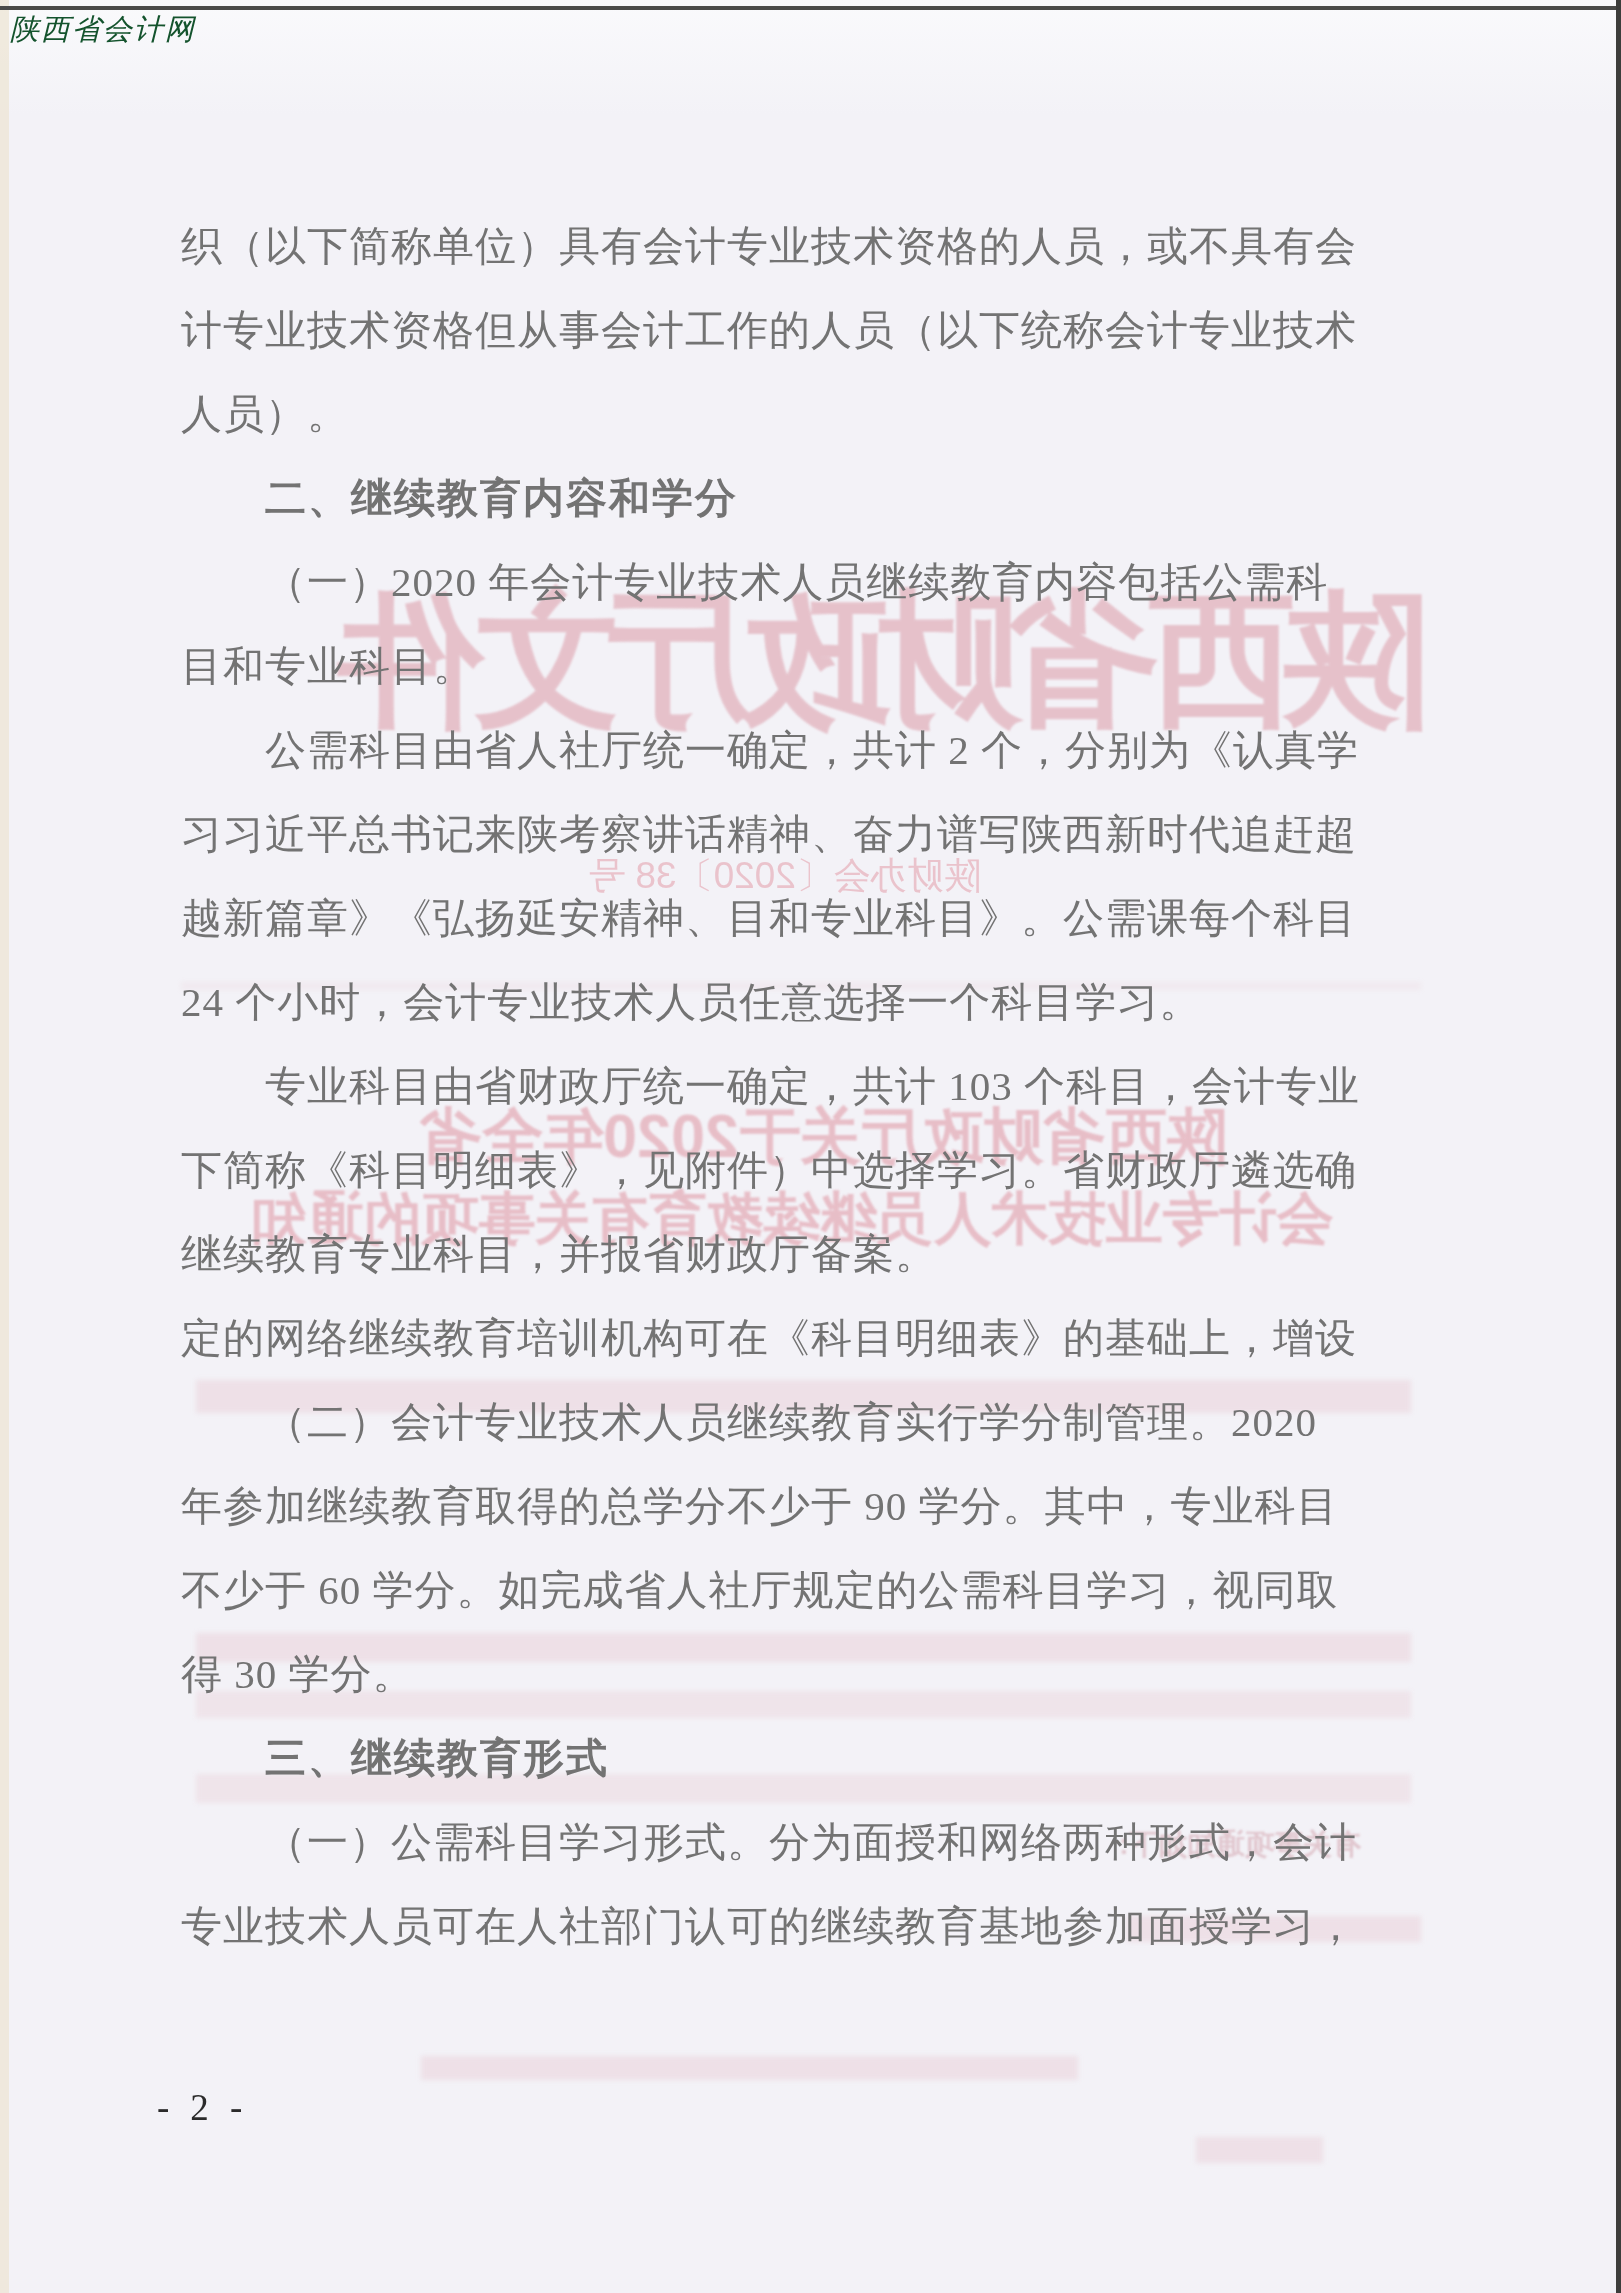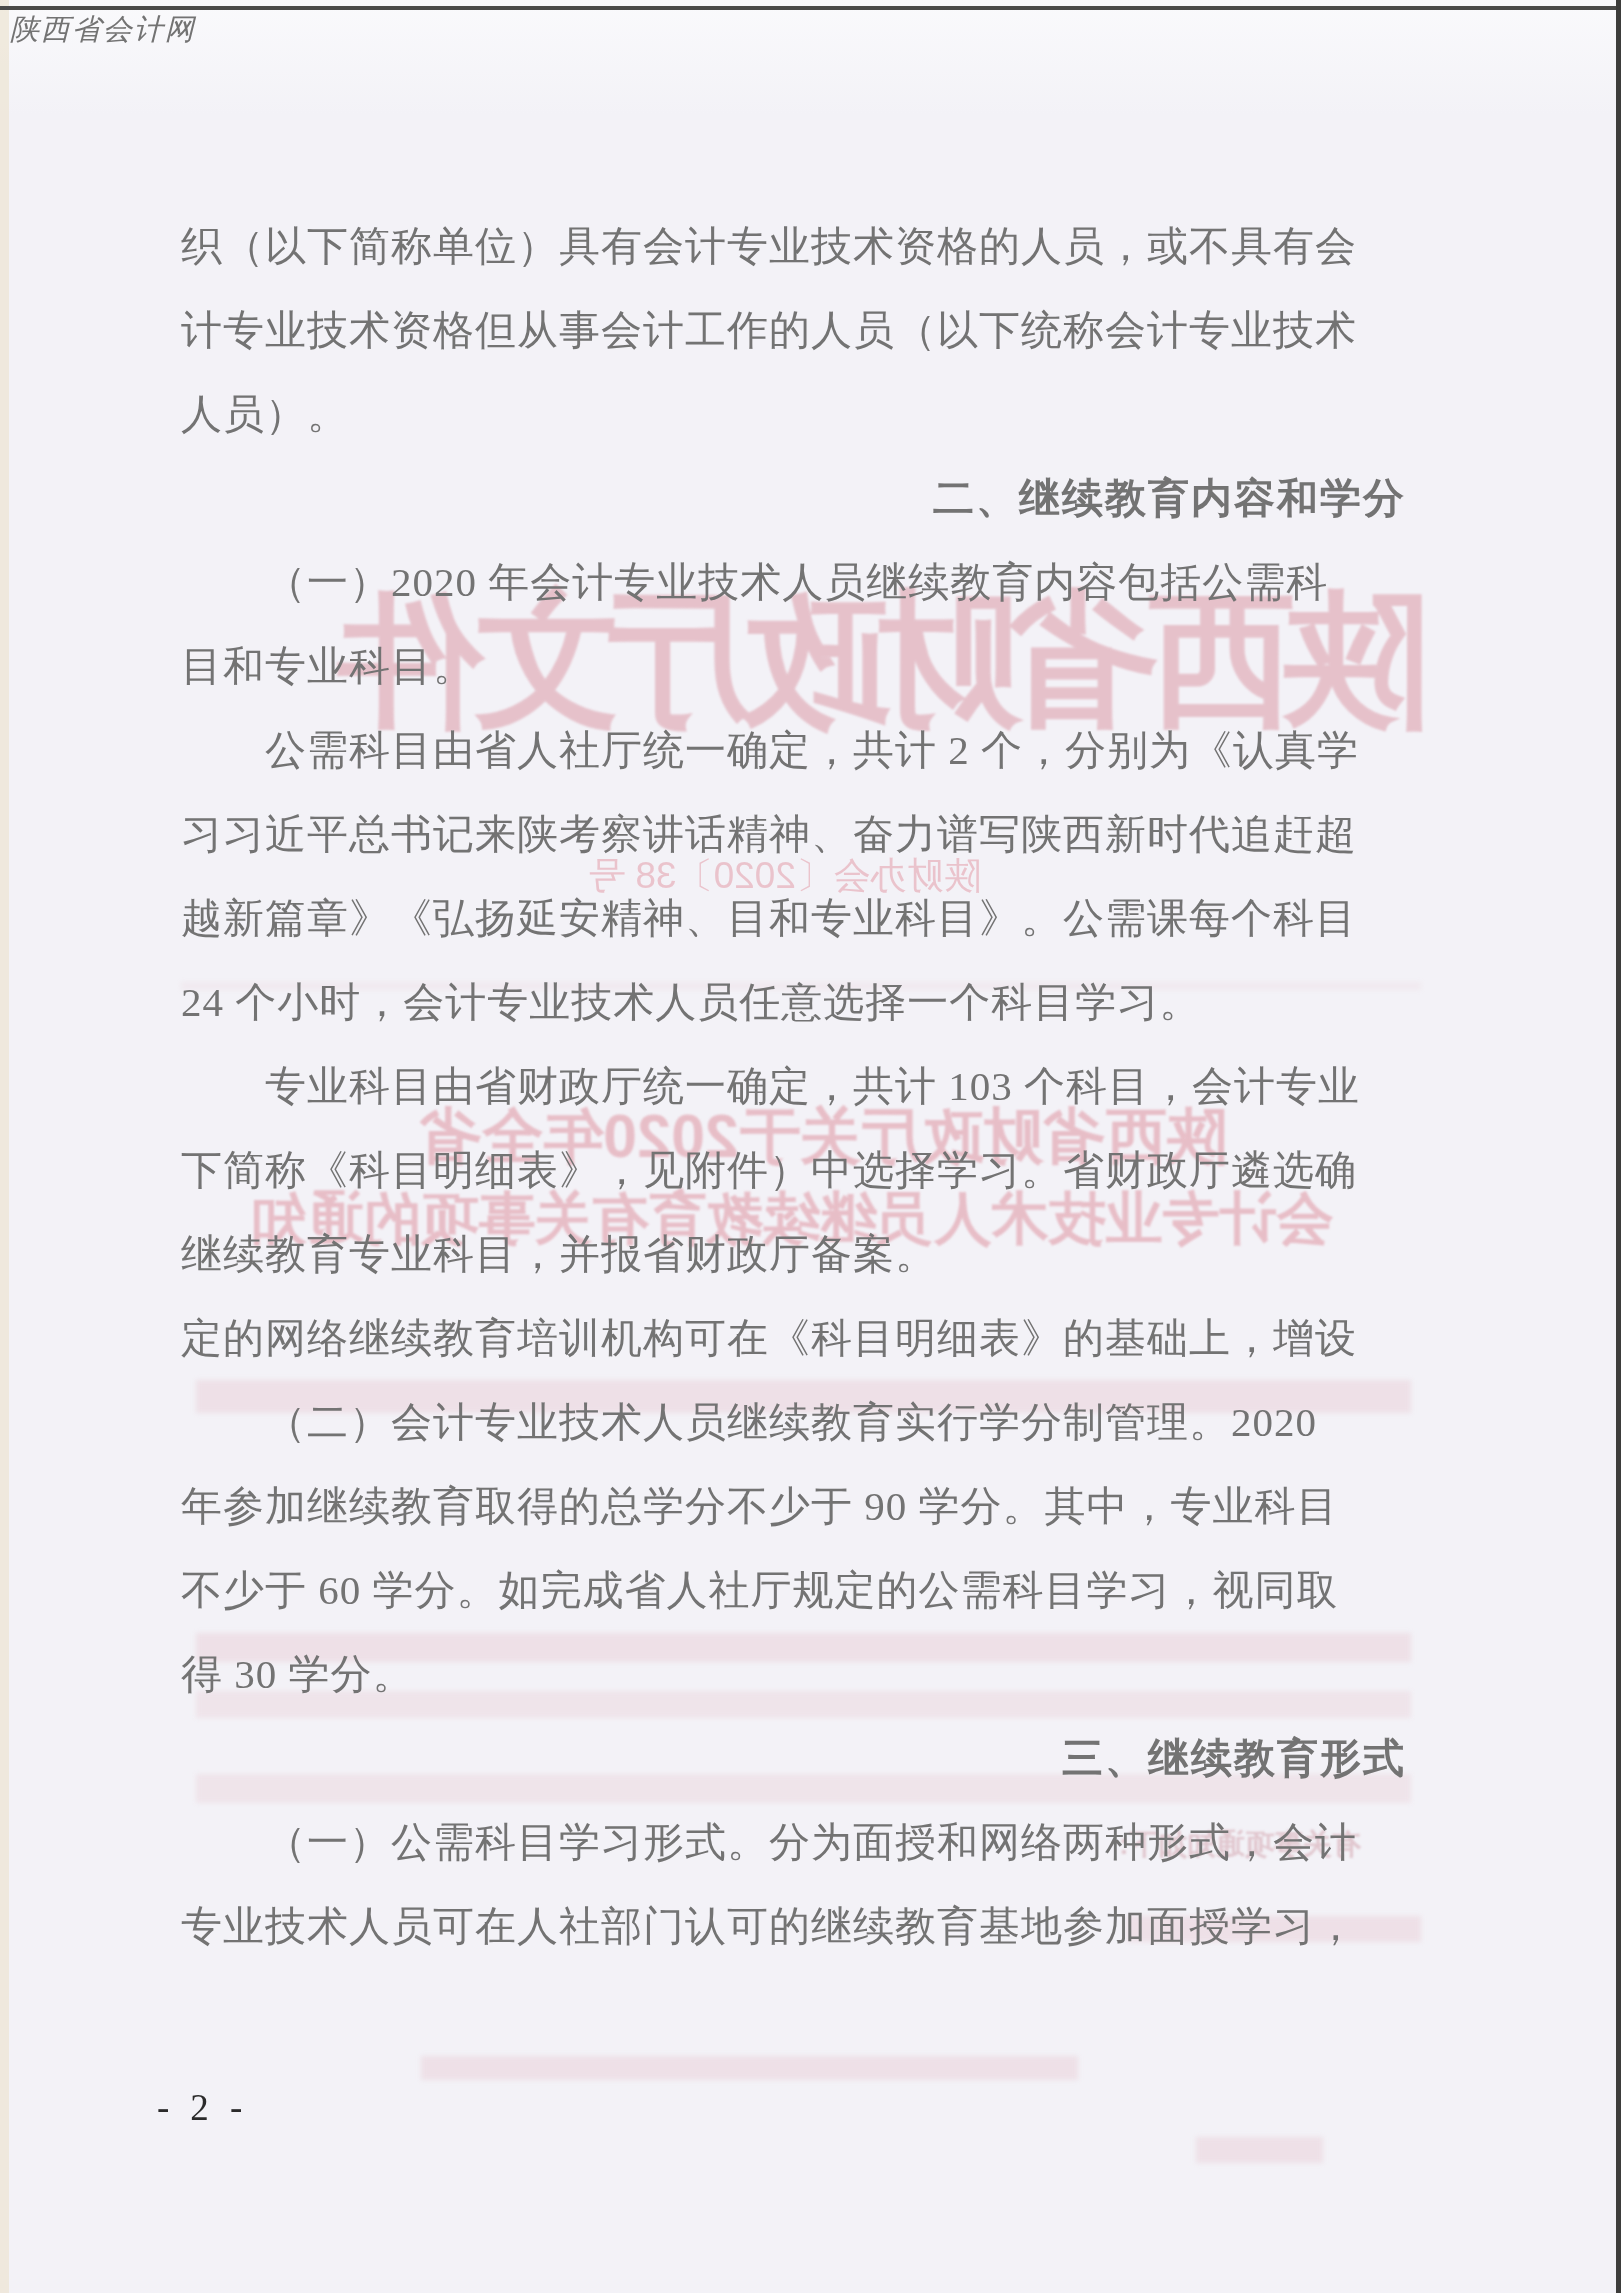--- a/index.html
+++ b/index.html
@@ -6,21 +6,21 @@
   body{
     width:1621px;height:2294px;position:relative;overflow:hidden;
     background:linear-gradient(180deg,#fafafc 0%,#f3f2f7 5%,#f3f2f7 100%);
     font-family:"Liberation Serif","DejaVu Serif",serif;
   }
   
   .scan-top-edge{position:absolute;top:5.9px;left:0;width:1621px;height:3.9px;background:#4b4b49;}
   .scan-right-edge{position:absolute;top:0;right:0;width:4.9px;height:2294px;background:#3d3d3b;}
   .scan-left-strip{position:absolute;top:0;left:0;width:8.8px;height:2294px;background:#ece4d2;opacity:.7;}
   .watermark{
-    position:absolute;top:9.8px;left:9.8px;color:#737373;font-size:29px;
+    position:absolute;top:9.8px;left:9.8px;color:#14532d;font-size:29px;
     font-family:"Liberation Sans","DejaVu Sans",sans-serif;letter-spacing:2px;font-style:italic;
   }
   
   .bleed{position:absolute;transform:scaleX(-1);font-family:"Liberation Sans","DejaVu Sans",sans-serif;
     font-weight:bold;white-space:nowrap;pointer-events:none;}
   .bleed-title{top:586px;left:338px;width:1098px;font-size:147px;line-height:1;
     letter-spacing:-11.8px;text-align:center;color:#e3b6c0;opacity:.8;filter:blur(1px);}
   .bleed-docnum{top:851px;left:510px;width:549px;font-size:37px;font-weight:normal;
     text-align:center;color:#eabfc8;opacity:.9;filter:blur(0.5px);}
   .bleed-subject1{top:1096px;left:265px;width:1117px;font-size:61px;text-align:center;
@@ -30,21 +30,21 @@
   .bleed-note{top:1825px;left:1103px;width:274px;font-size:29px;font-weight:bold;
     text-align:center;color:#dfc2ca;opacity:.9;filter:blur(1px);}
   .bleed-strip{position:absolute;background:rgba(226,180,191,.28);filter:blur(2.9px);pointer-events:none;}
   
   .doc-text{
     position:absolute;top:204px;left:181px;width:1225px;
     font-size:41px;line-height:84px;color:#737373;letter-spacing:1px;white-space:nowrap;
   }
   .doc-text .line{height:84px;}
   .doc-text .indent{padding-left:84px;}
-  .doc-text .bold{font-weight:bold;font-family:"Liberation Sans","DejaVu Sans",sans-serif;letter-spacing:2px;text-align:right;}
+  .doc-text .bold{font-weight:bold;font-family:"Liberation Sans","DejaVu Sans",sans-serif;letter-spacing:2px;}
   .page-number{
     position:absolute;top:2086px;left:157px;font-size:37px;color:#2b2b2b;
     letter-spacing:5.9px;font-family:"Liberation Serif","DejaVu Serif",serif;
   }
 </style>
 </head>
 <body>
 
 <div class="scan-left-strip"></div>
 <div class="scan-top-edge"></div>

